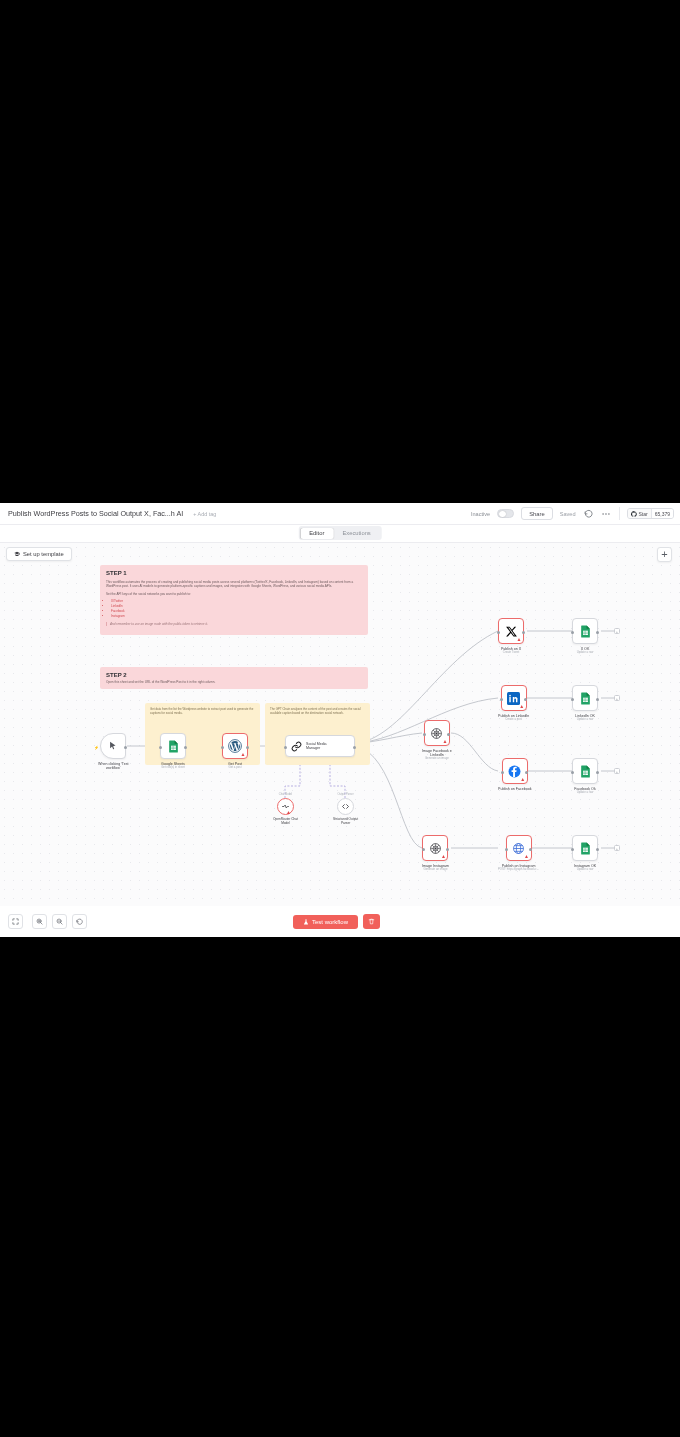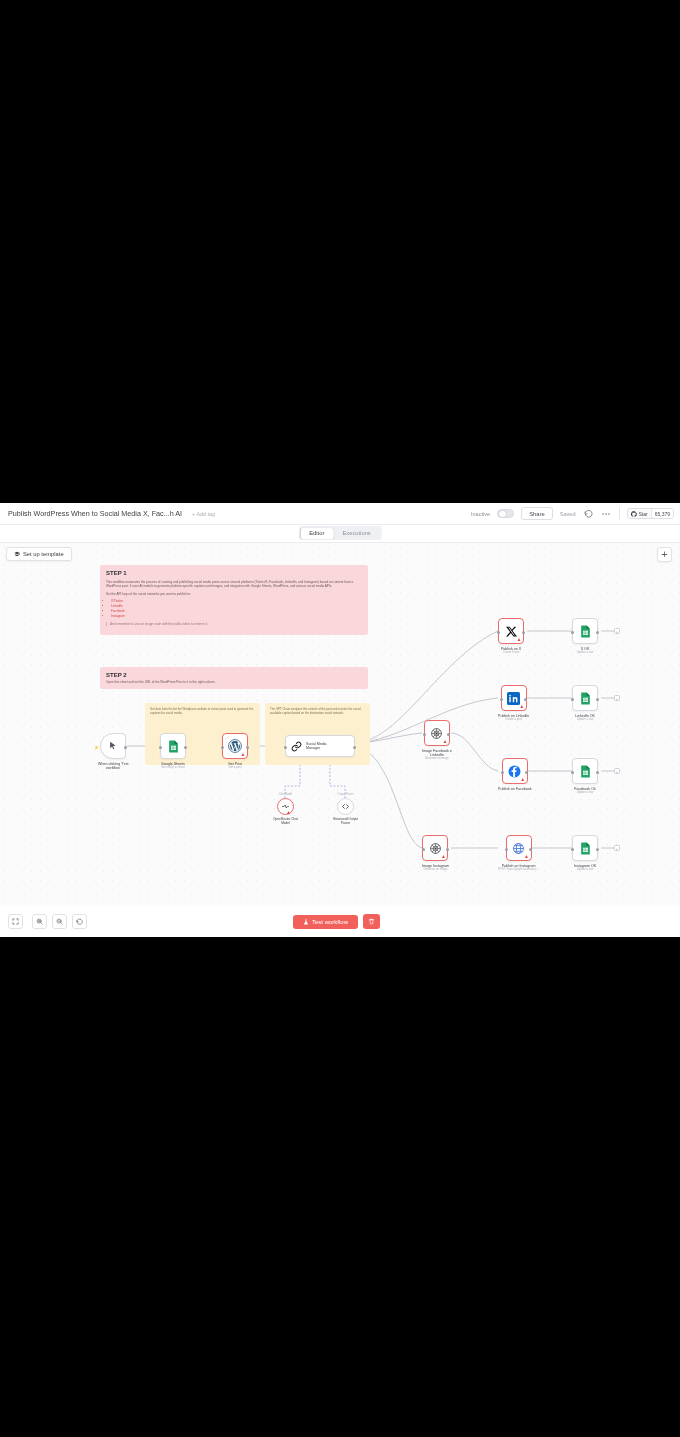--- a/index.html
+++ b/index.html
@@ -245,21 +245,21 @@
     width: 17px; height: 15px; background: #f1605a; border-radius: 3px;
     display: flex; align-items: center; justify-content: center; color: #fff;
   }
 </style>
 </head>
 <body>
 
 <div id="app">
 
   <div class="header">
-    <div class="wf-title">Publish WordPress When to Social Media X, Fac...h AI</div>
+    <div class="wf-title">Publish WordPress Posts to Social Output X, Fac...h AI</div>
     <div class="add-tag">+ Add tag</div>
 
     <div class="hdr-right">
       <span class="inactive-label">Inactive</span>
       <div class="toggle"></div>
       <div class="btn-share">Share</div>
       <span class="saved-label">Saved</span>
       <div class="icon-btn">
         <svg width="9" height="9" viewBox="0 0 24 24" fill="none" stroke="currentColor" stroke-width="2.2" stroke-linecap="round" stroke-linejoin="round">
           <path d="M3 8v5h5"></path>

